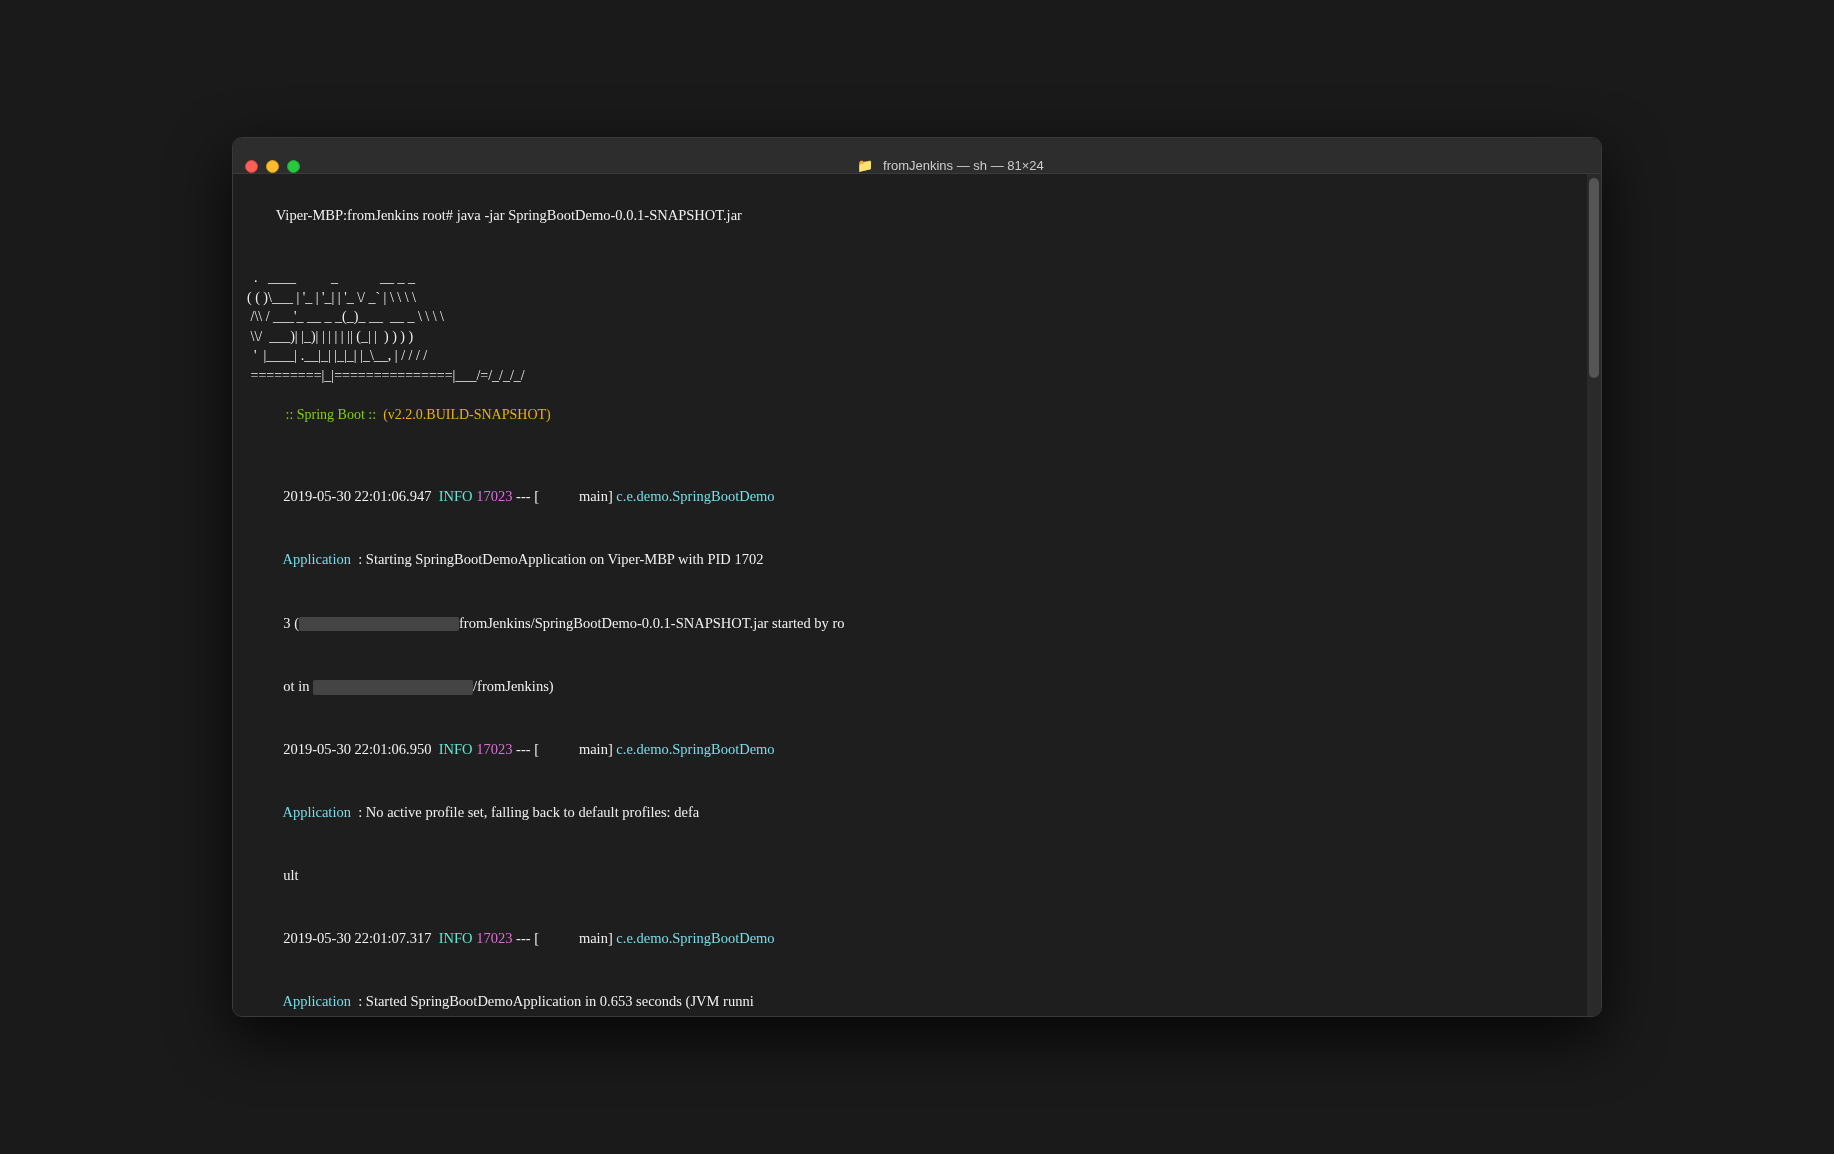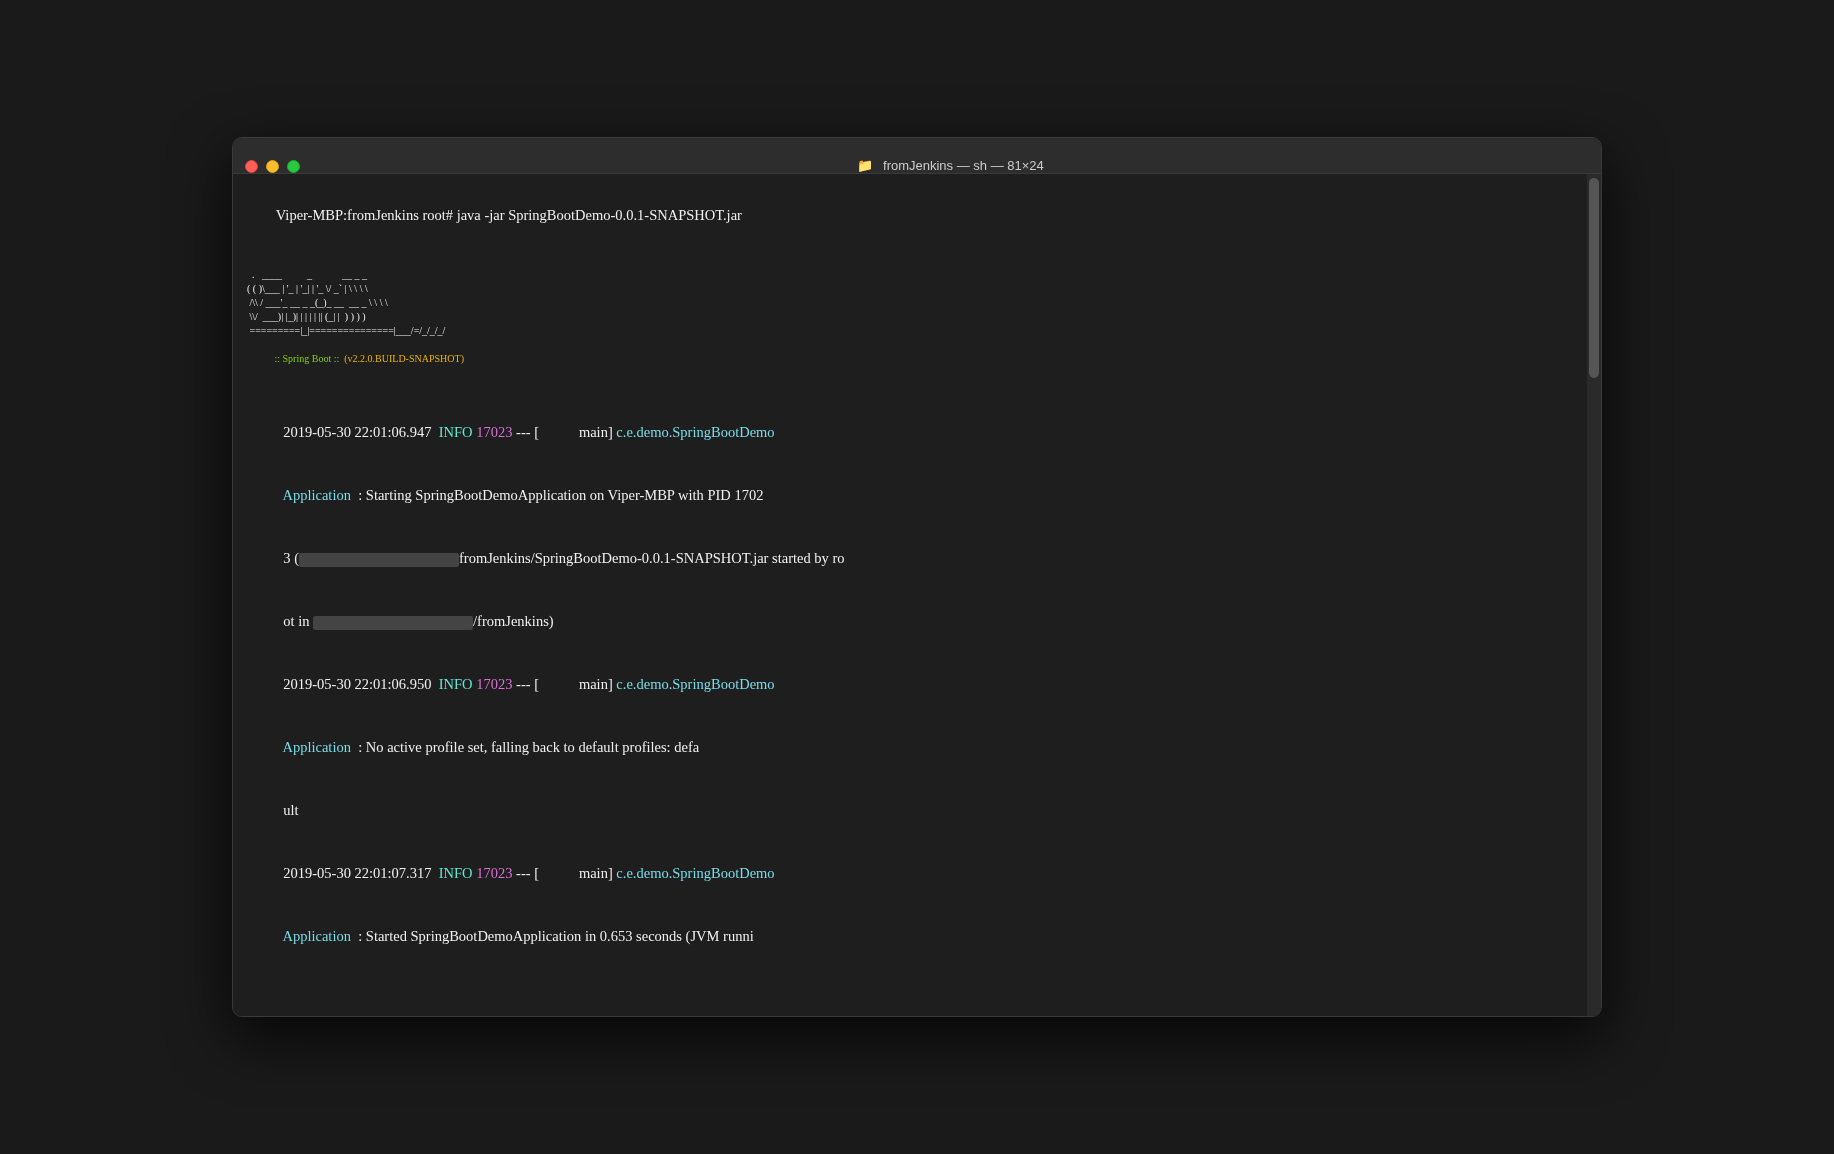--- a/index.html
+++ b/index.html
@@ -116,21 +116,21 @@
     .blurred-rect {
       display: inline-block;
       background: #444;
       border-radius: 2px;
       height: 1em;
       vertical-align: middle;
     }
 
     .spring-banner {
       color: #f0f0f0;
-      font-size: 10px;
+      font-size: 14px;
       line-height: 1.4;
     }
 
     .spring-label {
       color: #84cc16;
     }
 
     .spring-version {
       color: #eab308;
     }
@@ -159,20 +159,21 @@
         <span class="color-white">Viper-MBP:fromJenkins root# </span><span class="color-white">java -jar SpringBootDemo-0.0.1-SNAPSHOT.jar</span>
       </div>
 
       <div class="line">&nbsp;</div>
 
       <div class="spring-banner">
         <div class="line">  .   ____          _            __ _ _</div>
         <div class="line">( ( )\___ | '_ | '_| | '_ \/ _` | \ \ \ \</div>
         <div class="line"> /\\ / ___'_ __ _ _(_)_ __  __ _ \ \ \ \</div>
         <div class="line"> \\/  ___)| |_)| | | | | || (_| |  ) ) ) )</div>
+        <div class="line">  '  |____| .__|_| |_|_| |_\__, | / / / /</div>
         <div class="line"> =========|_|===============|___/=/_/_/_/</div>
         <div class="line">
           <span class="spring-label"> :: Spring Boot :: </span><span class="spring-version"> (v2.2.0.BUILD-SNAPSHOT)</span>
         </div>
       </div>
 
       <div class="line">&nbsp;</div>
 
       <div>
         <div class="line">

